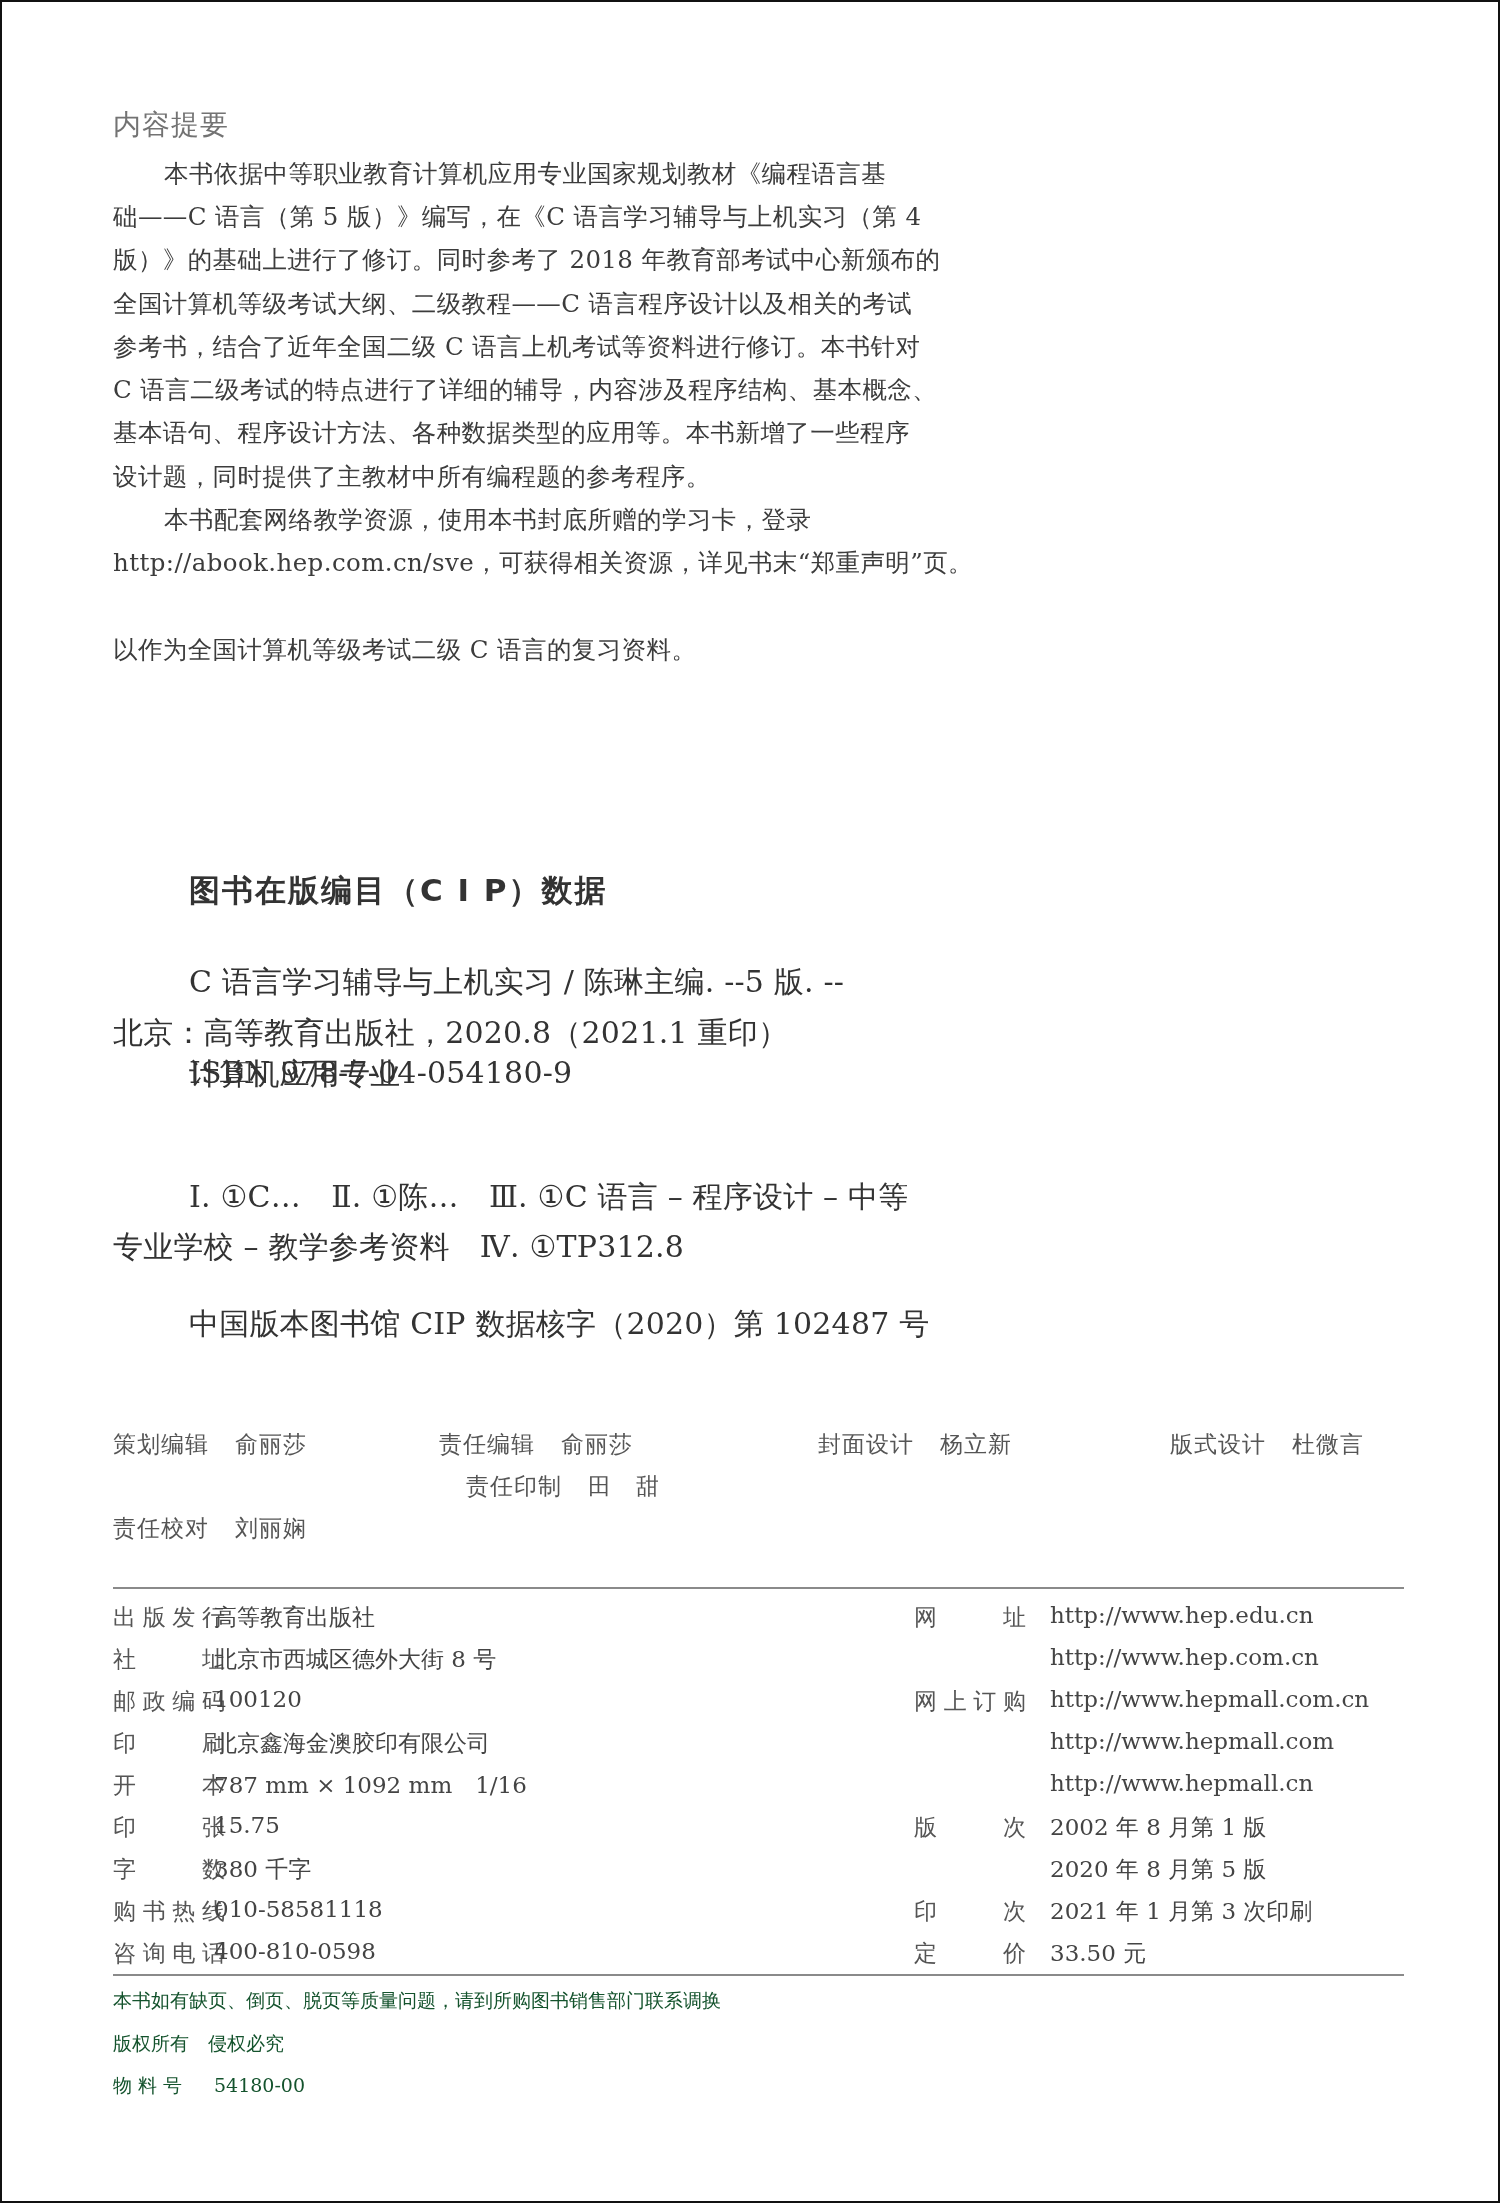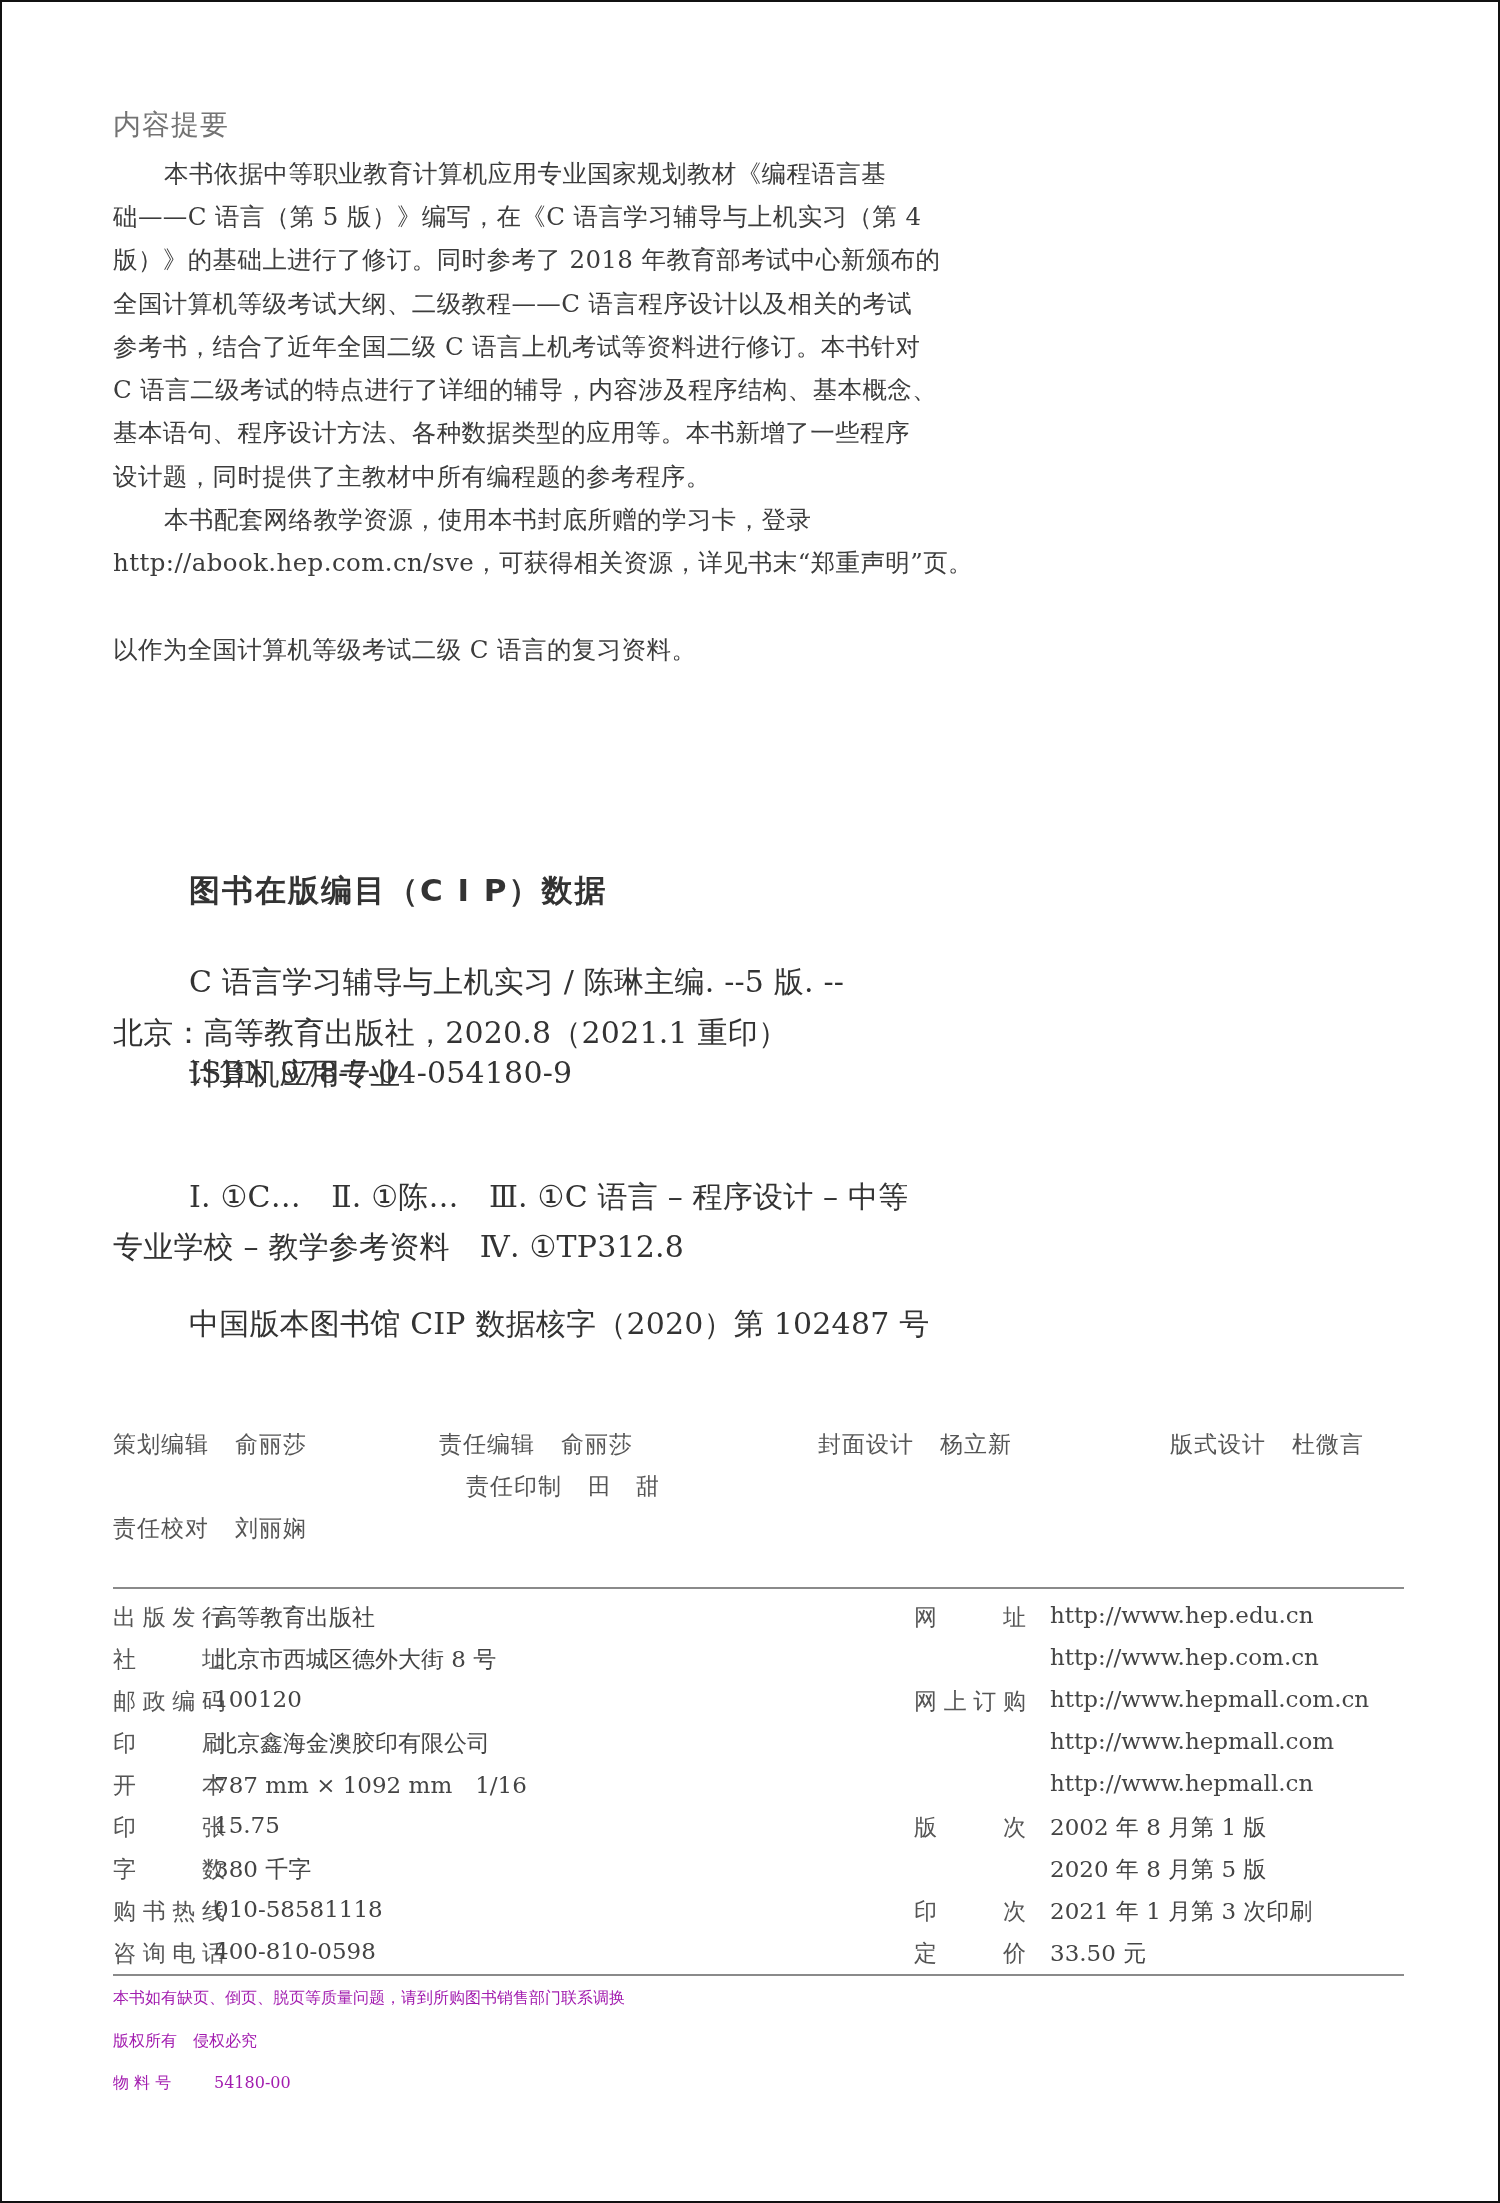--- a/index.html
+++ b/index.html
@@ -32,21 +32,21 @@
   
   .rule { position: absolute; left: 111px; width: 1291px; height: 0; border-top: 2px solid #8a8a8a; }
 
   
   .info { font-size: 23px; color: #444; }
   .info .lbl { position: absolute; left: 0; width: 112px; letter-spacing: 0; color: #555;
                display: flex; justify-content: space-between; }
   .info .val { position: absolute; left: 101px; white-space: nowrap; }
   .info-r .val { left: 136px; }
 
-  .notice { left: 111px; font-size: 16px; color: #a21caf; }
+  .notice { left: 111px; font-size: 19px; color: #14532d; }
 </style>
 </head>
 <body>
 
 <div class="page">
 
   <div class="abs sum-title">内容提要</div>
   <div class="abs sum-line indent" style="top:157px">本书依据中等职业教育计算机应用专业国家规划教材《编程语言基</div>
   <div class="abs sum-line" style="top:200px">础——C 语言（第 5 版）》编写，在《C 语言学习辅导与上机实习（第 4</div>
   <div class="abs sum-line" style="top:243px">版）》的基础上进行了修订。同时参考了 2018 年教育部考试中心新颁布的</div>

